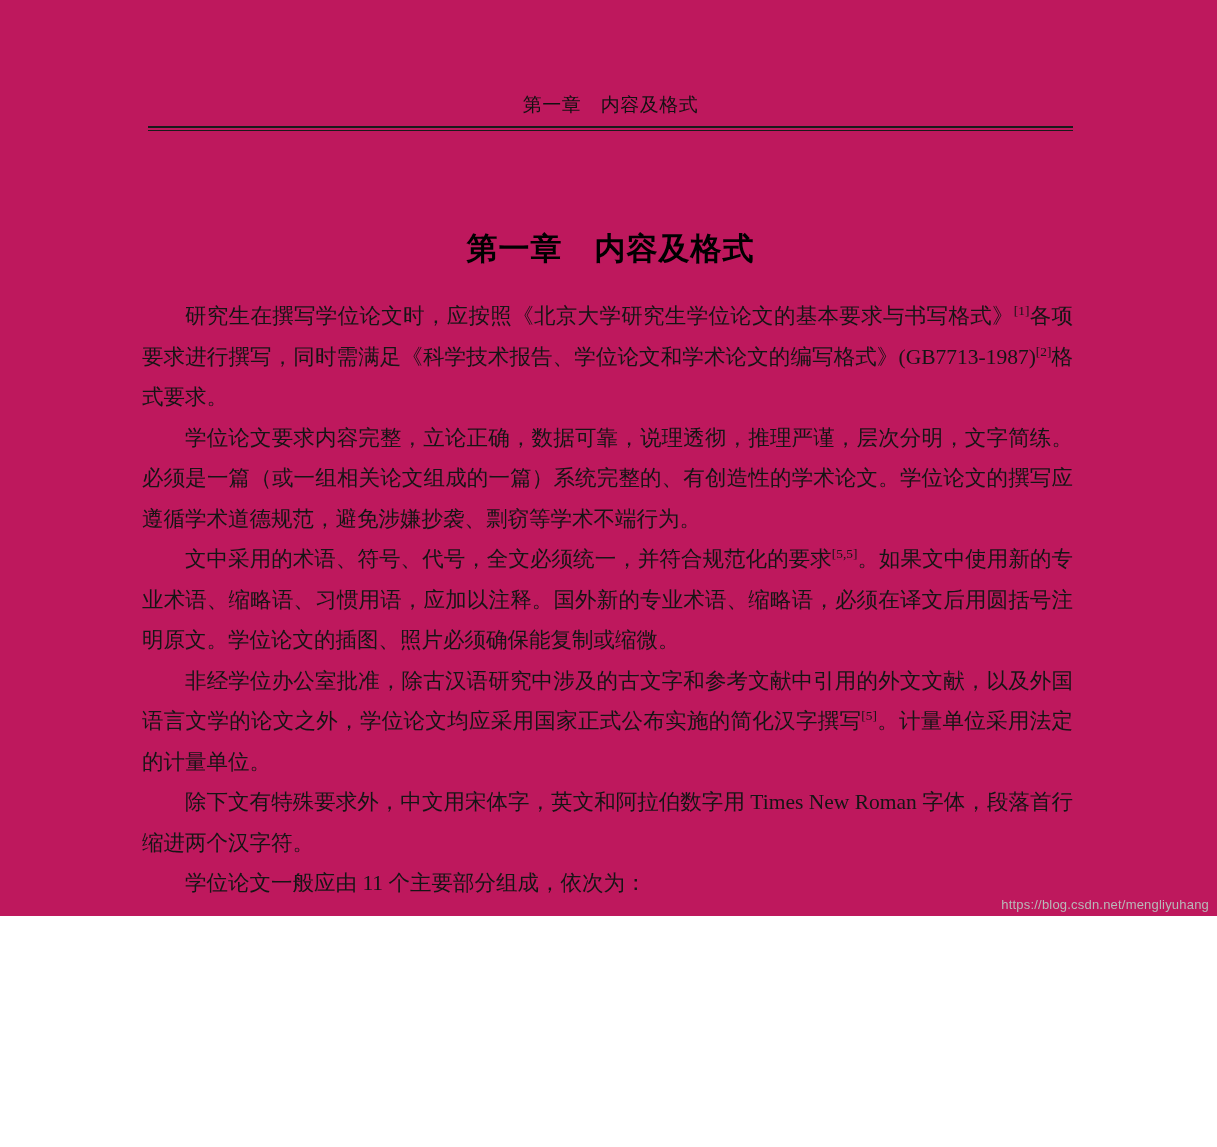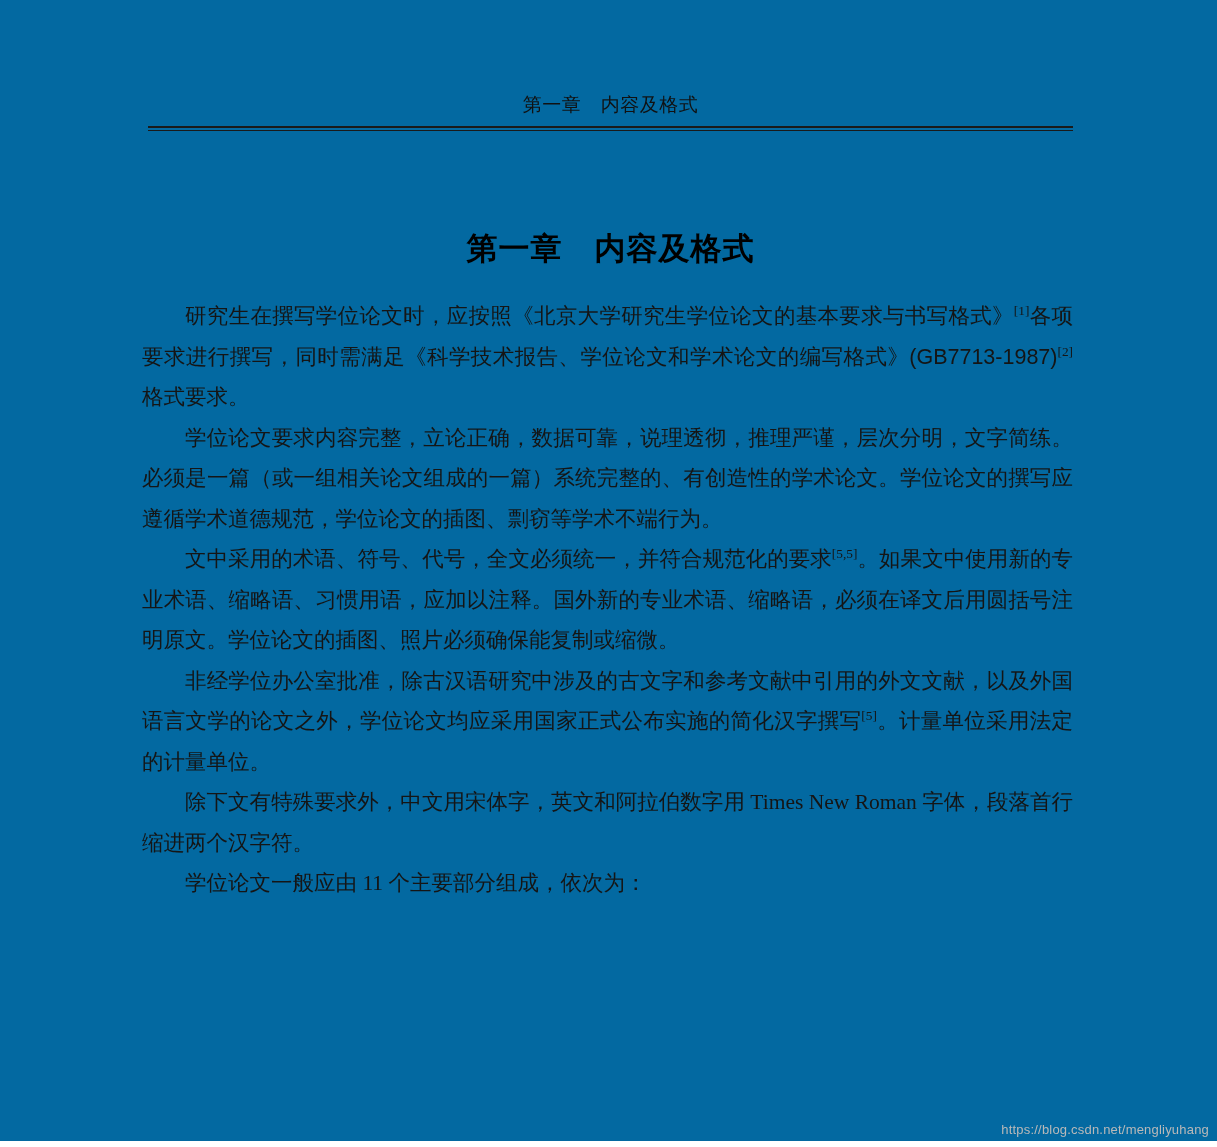--- a/index.html
+++ b/index.html
@@ -12,22 +12,22 @@
     height: 1147px;
     position: relative;
     font-family: "Liberation Serif", serif;
     color: #1a1a1a;
     overflow: hidden;
   }
   .page {
     position: absolute;
     left: 0; top: 0;
     width: 1217px;
-    height: 1141px;
-    background: #0369a1;
+    height: 916px;
+    background: #be185d;
   }
   
   .running-header {
     position: absolute;
     left: 148px;
     top: 92px;
     width: 925px;
     text-align: center;
     font-size: 19px;
     letter-spacing: 0.5px;
@@ -73,21 +73,21 @@
   .body-text p {
     margin: 0;
     text-indent: 2em;
   }
   sup {
     font-size: 0.62em;
     vertical-align: super;
     line-height: 0;
   }
   .latin {
-    font-family: Liberation Sans, sans-serif;
+    font-family: Liberation Serif, serif;
     margin-top: 44px;
   }
   
   .watermark {
     position: absolute;
     right: 8px;
     bottom: 4px;
     font-size: 13px;
     color: #b9b9b9;
     font-family: "Liberation Sans", sans-serif;
@@ -101,21 +101,21 @@
 
   <div class="running-header">第一章　内容及格式</div>
 
   <div class="header-rule"></div>
   <div class="header-rule thin"></div>
 
   <h1 class="chapter-title">第一章　内容及格式</h1>
 
   <div class="body-text">
     <p>研究生在撰写学位论文时，应按照《北京大学研究生学位论文的基本要求与书写格式》<sup>[1]</sup>各项要求进行撰写，同时需满足《科学技术报告、学位论文和学术论文的编写格式》<span class="latin">(GB7713-1987)</span><sup>[2]</sup>格式要求。</p>
-    <p>学位论文要求内容完整，立论正确，数据可靠，说理透彻，推理严谨，层次分明，文字简练。必须是一篇（或一组相关论文组成的一篇）系统完整的、有创造性的学术论文。学位论文的撰写应遵循学术道德规范，学位论文的插图、剽窃等学术不端行为。</p>
+    <p>学位论文要求内容完整，立论正确，数据可靠，说理透彻，推理严谨，层次分明，文字简练。必须是一篇（或一组相关论文组成的一篇）系统完整的、有创造性的学术论文。学位论文的撰写应遵循学术道德规范，避免涉嫌抄袭、剽窃等学术不端行为。</p>
     <p>文中采用的术语、符号、代号，全文必须统一，并符合规范化的要求<sup>[5,5]</sup>。如果文中使用新的专业术语、缩略语、习惯用语，应加以注释。国外新的专业术语、缩略语，必须在译文后用圆括号注明原文。学位论文的插图、照片必须确保能复制或缩微。</p>
     <p>非经学位办公室批准，除古汉语研究中涉及的古文字和参考文献中引用的外文文献，以及外国语言文学的论文之外，学位论文均应采用国家正式公布实施的简化汉字撰写<sup>[5]</sup>。计量单位采用法定的计量单位。</p>
     <p>除下文有特殊要求外，中文用宋体字，英文和阿拉伯数字用 Times New Roman 字体，段落首行缩进两个汉字符。</p>
     <p>学位论文一般应由 11 个主要部分组成，依次为：</p>
   </div>
 
   <div class="watermark">https://blog.csdn.net/mengliyuhang</div>
 </div>
 
 </body></html>

